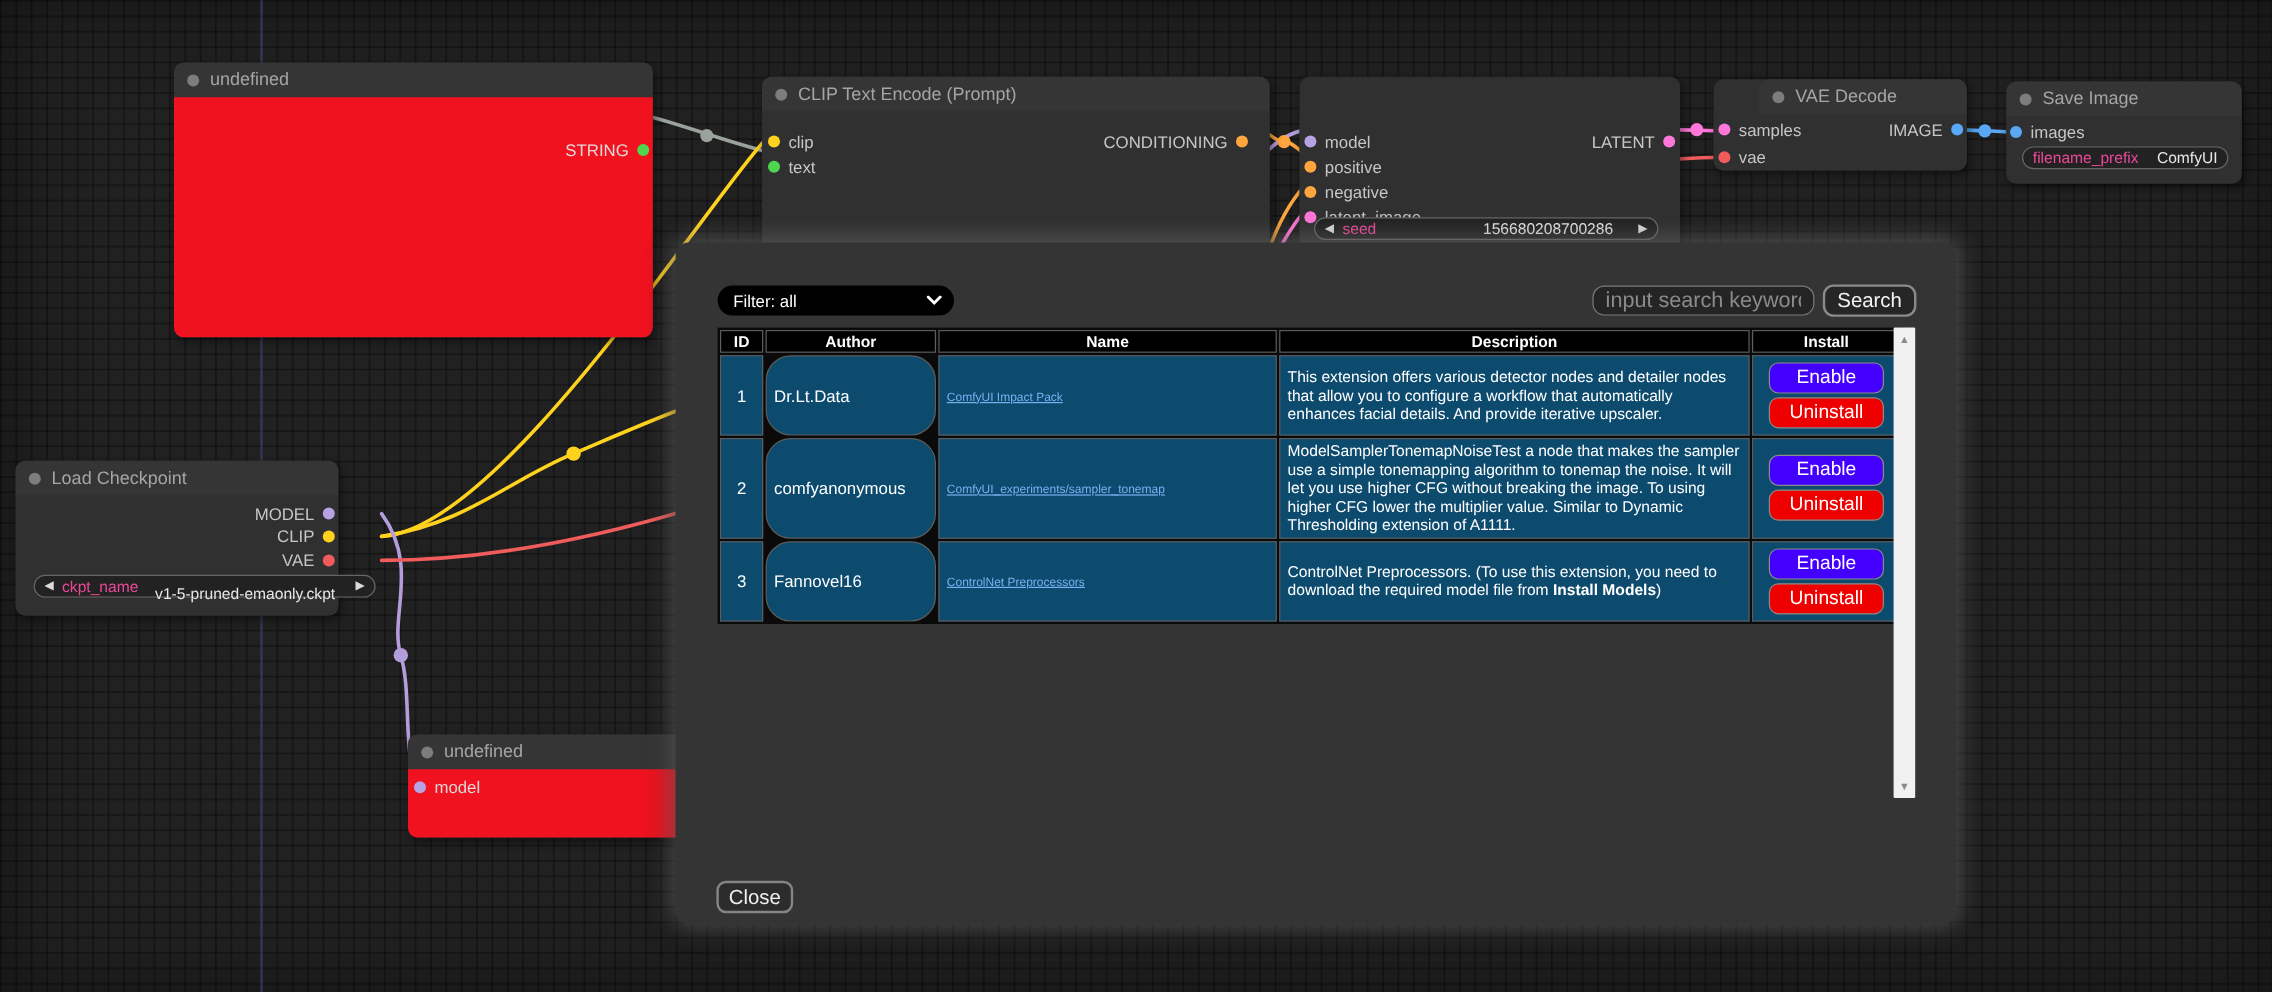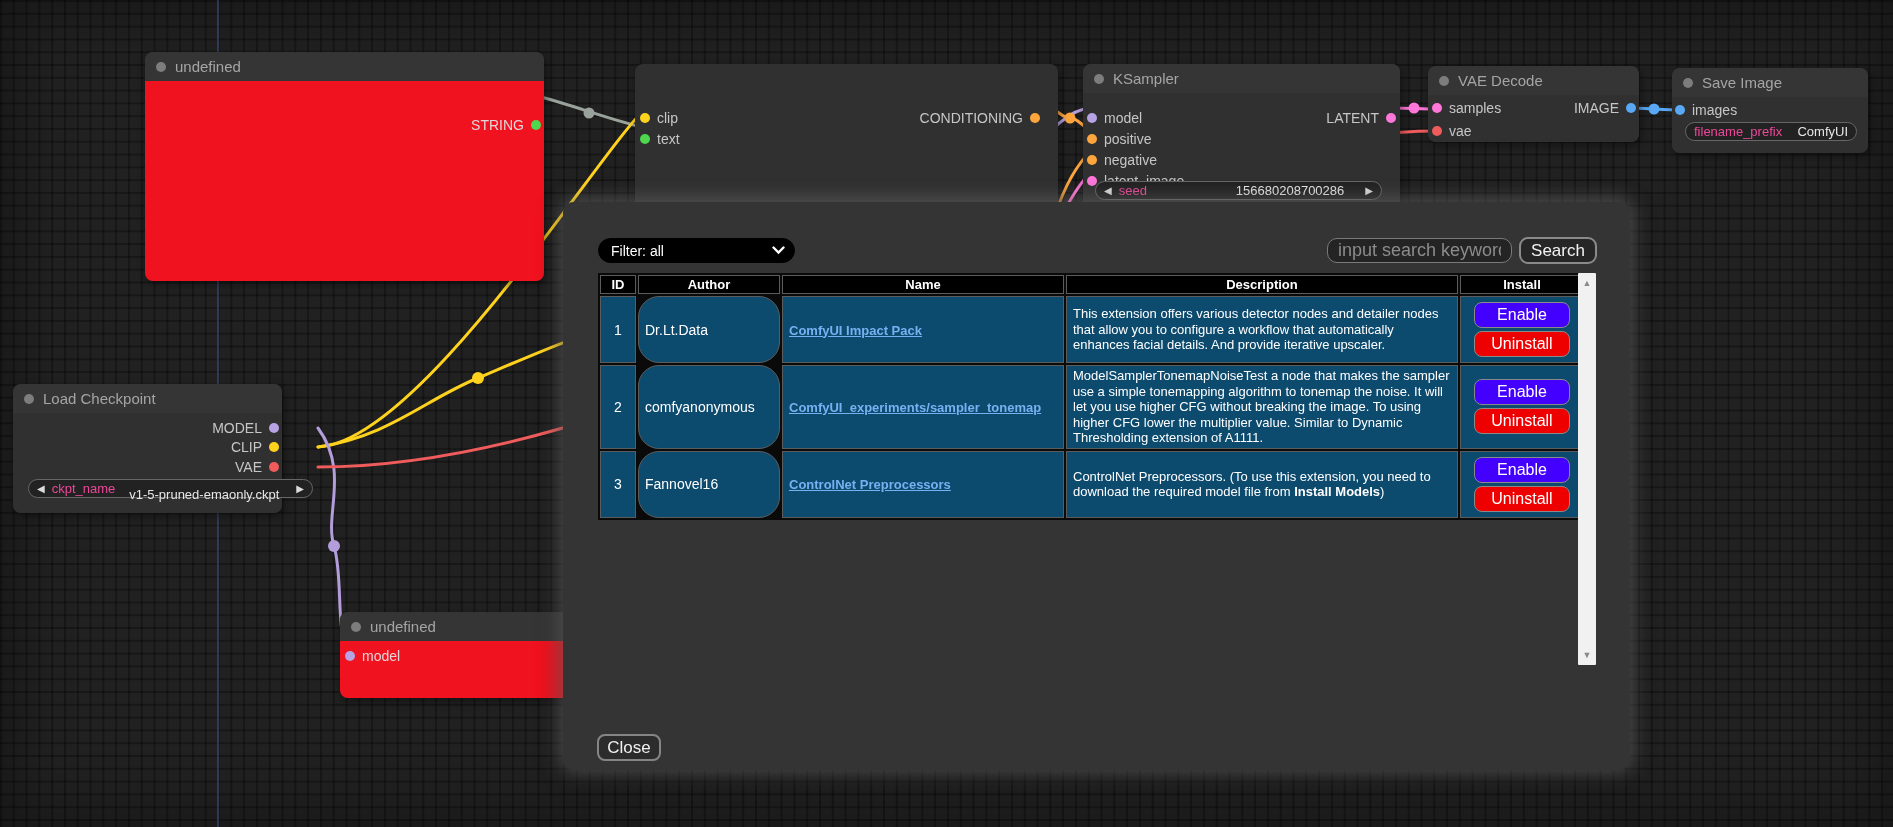--- a/index.html
+++ b/index.html
@@ -76,21 +76,21 @@
 
   .grid-wrap { position:absolute; left:35px; top:71px; width:998px; height:392px; }
   table.ext { border-collapse:separate; border-spacing:2px; background:#0a0a0a;
     table-layout:fixed; width:980px; }
   table.ext th { background:#000; color:#fff; font-size:13px; font-weight:bold;
     border:1px solid #5c5c5c; height:18px; padding:1px 2px; }
   table.ext td { background:#0c4a6e; color:#fff; border:1px solid #5c5c5c;
     padding:2px 6px; vertical-align:middle; }
   td.c-id { text-align:center; font-size:14px; }
   td.c-author { font-size:14px;border-radius:21px; }
-  td.c-name a { color:var(--link,#79b0f2); font-weight:bold; font-size:13px;
+  td.c-name a { color:var(--link,#79b0f2); font-weight:normal; font-size:10px;
     text-decoration:underline; }
   td.c-desc { font-size:13px; line-height:15.5px; padding:3px 5px; }
   td.c-install { padding:2px; }
   .row-btn { display:block; width:96px; height:26px; margin:3px auto; border-radius:8px;
     border:1px solid #8a8a8a; color:#fff; font-size:16px; cursor:pointer;
     font-family:"Liberation Sans",sans-serif; }
   .btn-enable { background:var(--enable-button,#4400ff); }
   .btn-uninstall { background:var(--uninstall-button,#ee0000); }
 
   .fake-scrollbar { position:absolute; right:0; top:0; width:18px; height:392px;
@@ -136,41 +136,41 @@
     </div>
     <div class="node-body on-red">
       <div class="slot out" style="top:34px; right:3px;">
         <span class="sdot c-string"></span>
         <span class="slot-label">STRING</span>
       </div>
     </div>
   </div>
 
   <div class="node" style="left:635px; top:64px; width:423px; height:165px;">
+    <div class="node-header">
+      <span class="title-dot"></span>
+      <span>CLIP Text Encode (Prompt)</span>
+    </div>
     <div class="node-body">
       <div class="slot" style="top:15px; left:5px;">
         <span class="sdot c-clip"></span>
         <span class="slot-label">clip</span>
       </div>
       <div class="slot" style="top:36px; left:5px;">
         <span class="sdot c-string"></span>
         <span class="slot-label">text</span>
       </div>
       <div class="slot out" style="top:15px; right:18px;">
         <span class="sdot c-cond"></span>
         <span class="slot-label">CONDITIONING</span>
       </div>
     </div>
   </div>
 
   <div class="node" style="left:1083px; top:64px; width:317px; height:150px;">
-    <div class="node-header">
-      <span class="title-dot"></span>
-      <span>KSampler</span>
-    </div>
     <div class="node-body">
       <div class="slot" style="top:15px; left:4px;">
         <span class="sdot c-model"></span>
         <span class="slot-label">model</span>
       </div>
       <div class="slot" style="top:36px; left:4px;">
         <span class="sdot c-cond"></span>
         <span class="slot-label">positive</span>
       </div>
       <div class="slot" style="top:57px; left:4px;">
@@ -187,21 +187,21 @@
       </div>
       <div class="widget" style="left:12px; top:88px; width:287px;">
         <span class="arrow">◀</span>
         <span class="wname">seed</span>
         <span class="wval" style="margin-right:14px;">156680208700286</span>
         <span class="arrow">▶</span>
       </div>
     </div>
   </div>
 
-  <div class="node" style="left:1428px; top:66px; width:211px; height:76px;">
+  <div class="node" style="left:1428px; top:66px; width:211px; height:76px;padding-left:38px;">
     <div class="node-header">
       <span class="title-dot"></span>
       <span>VAE Decode</span>
     </div>
     <div class="node-body">
       <div class="slot" style="top:3px; left:4px;justify-content:center;">
         <span class="sdot c-latent"></span>
         <span class="slot-label">samples</span>
       </div>
       <div class="slot" style="top:26px; left:4px;">

